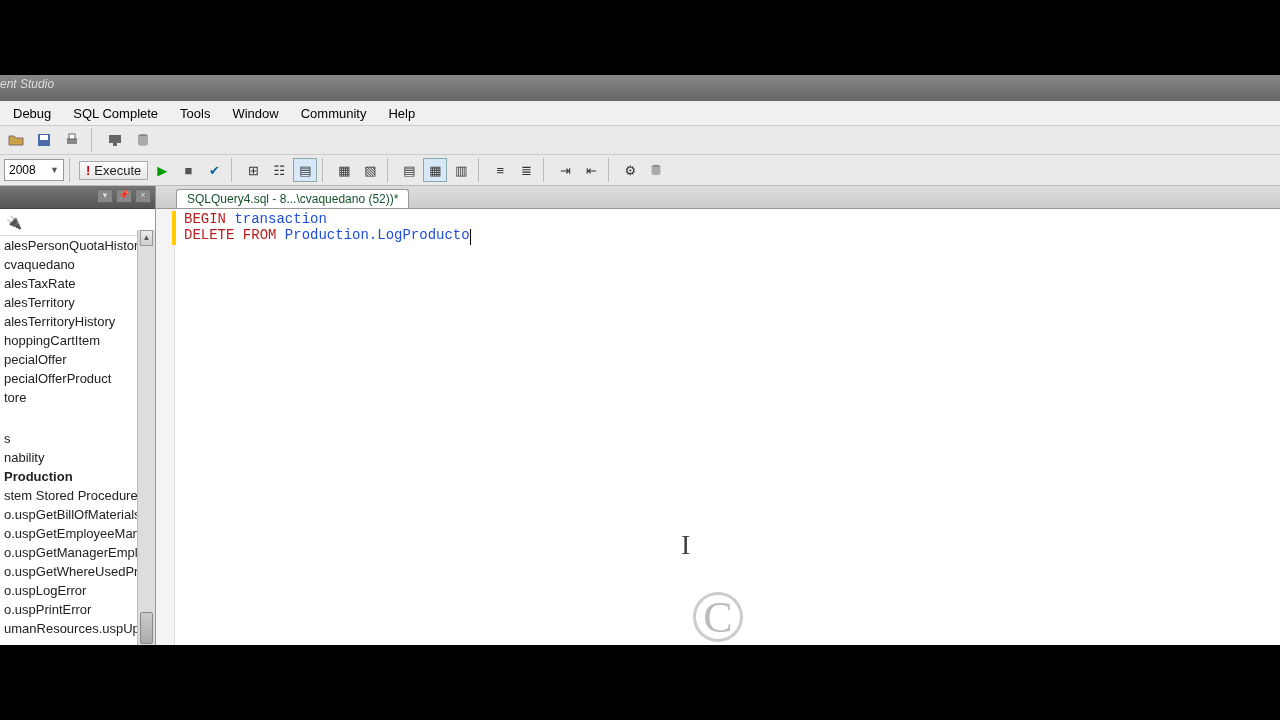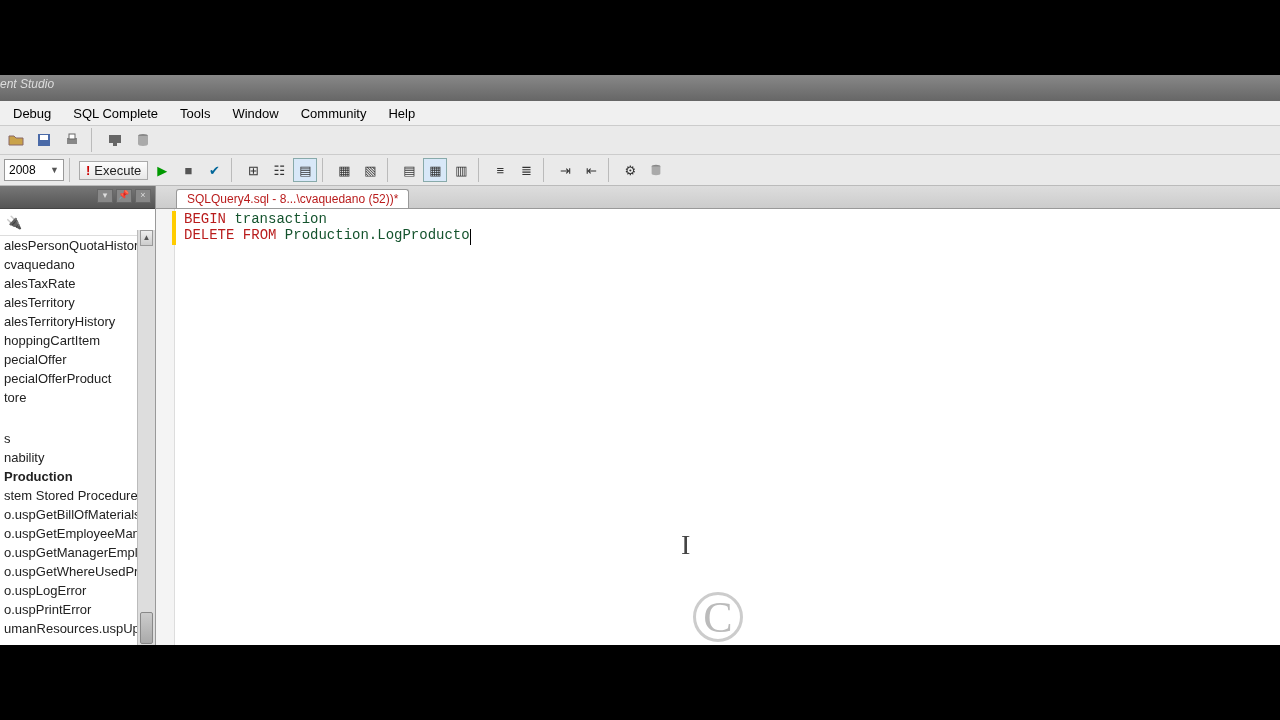--- a/index.html
+++ b/index.html
@@ -27,27 +27,27 @@
 .side-header .wtn span{width:14px;height:12px;background:#888;border:1px solid #666;font-size:9px;color:#ddd;text-align:center;line-height:11px}
 .side-tools{height:22px;display:flex;align-items:center;gap:4px;padding:2px 4px;border-bottom:1px solid #ddd}
 .tree{font-size:13px;color:#222;overflow:hidden}
 .tree div{padding:2px 0 2px 4px;white-space:nowrap;overflow:hidden;cursor:default}
 .tree .spacer{height:18px}
 .scrollthumb{position:absolute;right:0;width:17px;background:#ddd;border-left:1px solid #bbb;top:44px;bottom:0}
 .scrollthumb .thumb{position:absolute;left:2px;right:2px;height:30px;bottom:8px;background:linear-gradient(#ccc,#aaa);border:1px solid #888;border-radius:2px}
 .scrollthumb .arr{position:absolute;left:2px;right:2px;height:14px;background:linear-gradient(#eee,#ccc);border:1px solid #999;font-size:8px;text-align:center;line-height:13px;color:#555}
 .editor-wrap{flex:1;display:flex;flex-direction:column;background:#f0f0f0}
 .tabbar{height:22px;display:flex;align-items:flex-end;padding-left:20px;background:linear-gradient(#ddd,#ccc);border-bottom:1px solid #999}
-.tab{background:#fff;border:1px solid #999;border-bottom:none;padding:2px 10px;font-size:12px;color:#b91c1c;border-radius:3px 3px 0 0}
+.tab{background:#fff;border:1px solid #999;border-bottom:none;padding:2px 10px;font-size:12px;color:#14532d;border-radius:3px 3px 0 0}
 .editor{flex:1;background:#fff;position:relative;font-family:Consolas,"Courier New",monospace;font-size:14px}
 .gutter{position:absolute;left:0;top:0;bottom:0;width:18px;background:#f4f4f4;border-right:1px solid #ddd}
 .edit-mark{position:absolute;left:16px;width:4px;background:#ffcc00}
 .code{position:absolute;left:28px;top:2px;right:8px;white-space:pre}
 .kw{color:#b91c1c}
-.ident{color:#14532d}
+.ident{color:#1d4ed8}
 .cursor{display:inline-block;width:1px;height:16px;background:#000;vertical-align:text-bottom;position:relative;top:2px}
 .text-caret{position:absolute;font-family:Georgia,serif;font-size:28px;color:#444;left:525px;top:320px}
 .watermark{position:absolute;left:50%;transform:translateX(-50%);bottom:10px;font-family:Georgia,"Times New Roman",serif;font-size:26px;color:#bbb;font-style:italic;display:flex;align-items:center;gap:4px;pointer-events:none}
 .watermark .c{font-size:44px;border:3px solid #ccc;border-radius:50%;width:44px;height:44px;display:inline-flex;align-items:center;justify-content:center;font-style:normal;color:#bbb;position:relative}
 </style>
 </head>
 <body>
 
 <div class="letterbox-top"></div>
 

